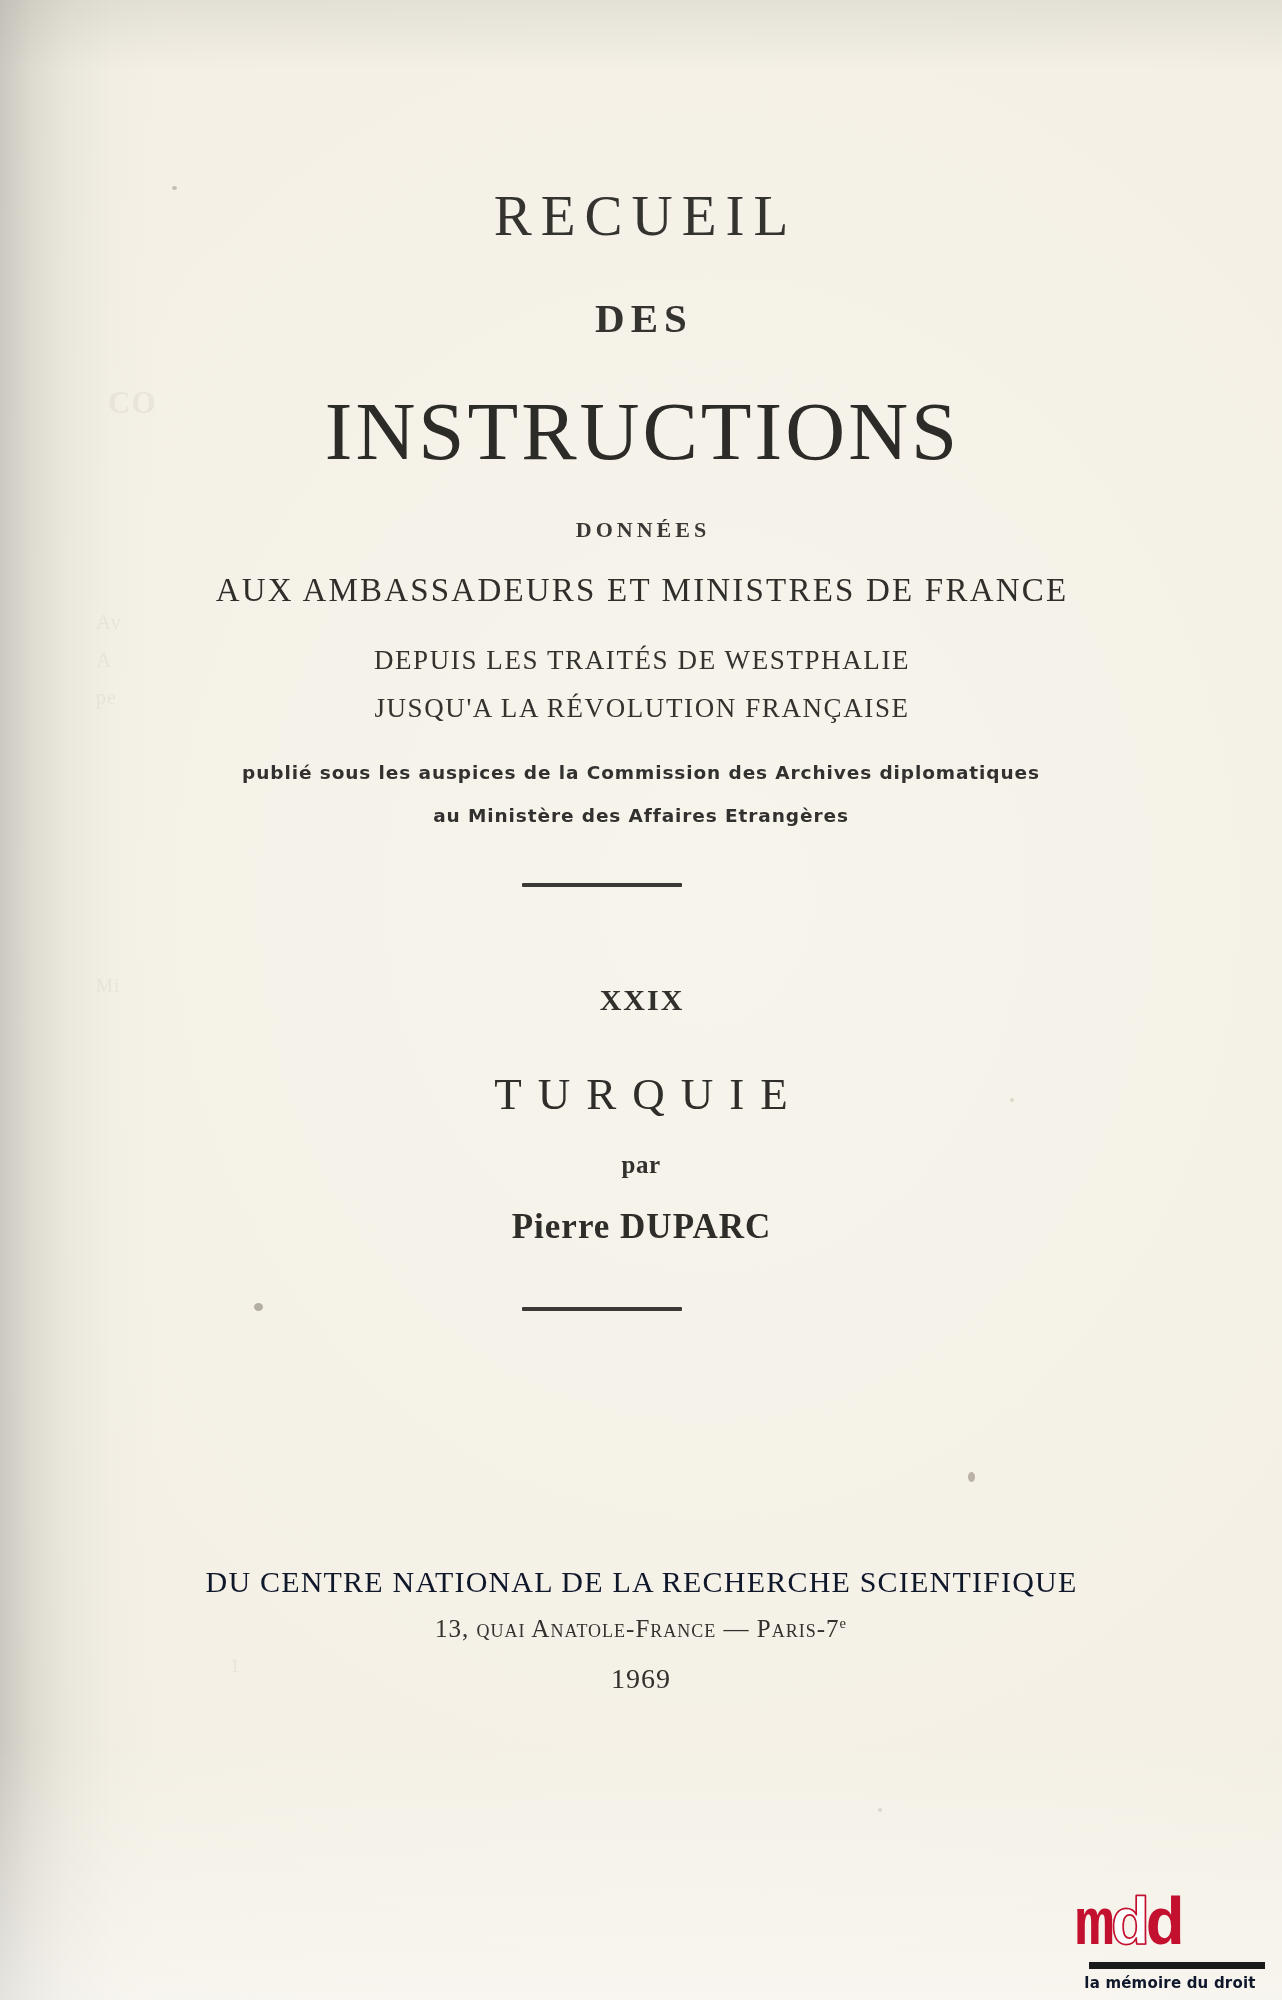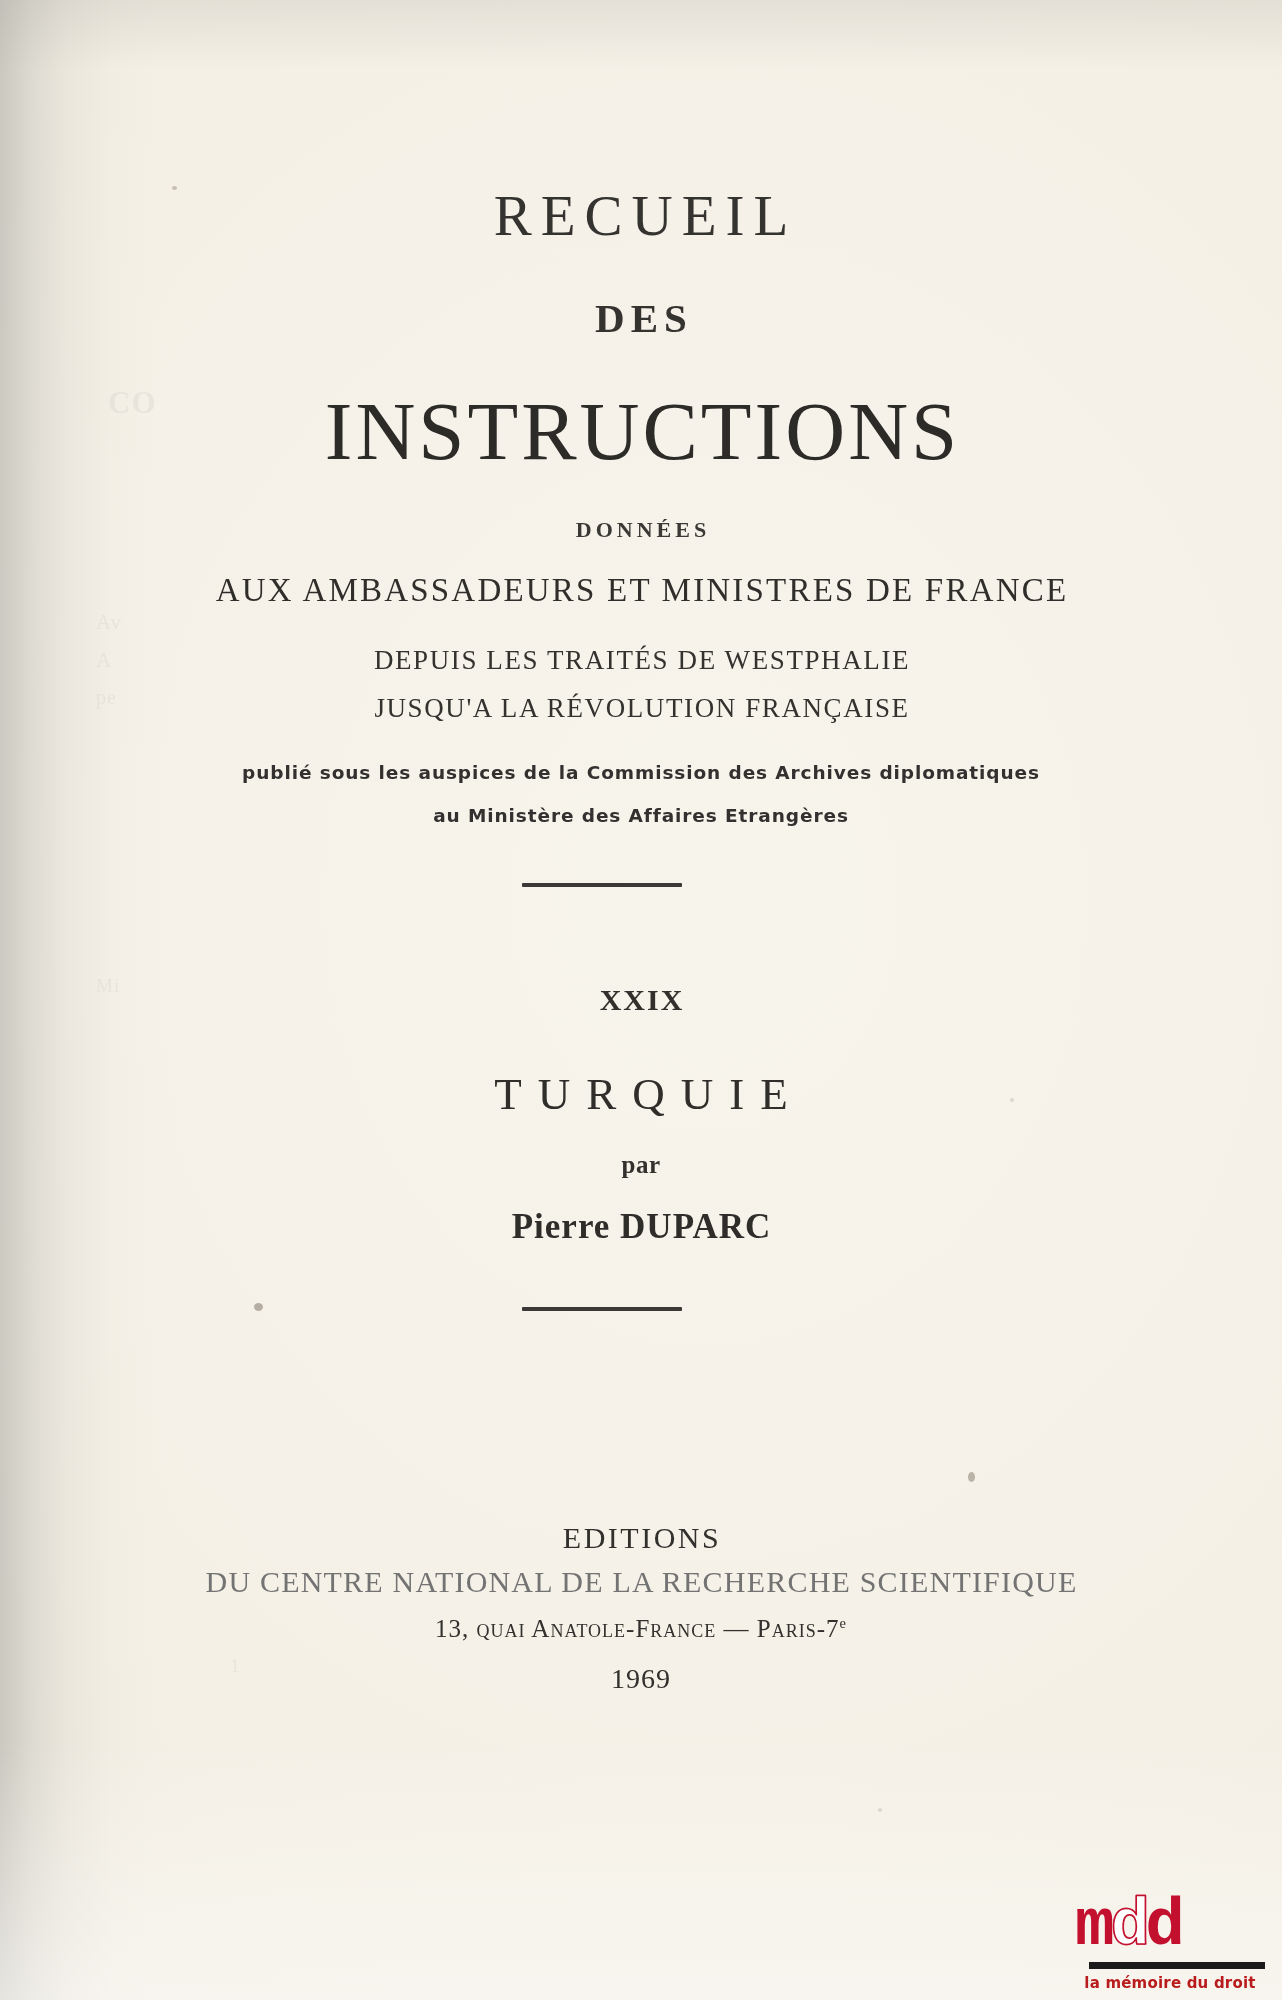--- a/index.html
+++ b/index.html
@@ -213,21 +213,21 @@
     font-weight: 400;
     color: #31302d;
     text-indent: 2px;
   }
   .t-cnrs {
     top: 1565px;
     font-size: 30px;
     letter-spacing: 1.2px;
     font-weight: 400;
     font-variant: small-caps;
-    color: #737373;
+    color: #0f172a;
     text-indent: 1px;
   }
   .t-address {
     top: 1615px;
     font-size: 25px;
     letter-spacing: 1px;
     font-weight: 400;
     font-variant: small-caps;
     color: #32312e;
   }
@@ -277,21 +277,21 @@
   }
   .logo-bar {
     height: 7px;
     background: #1b1b1b;
     margin: 2px 0 5px 14px;
   }
   .logo-tagline {
     font-family: "DejaVu Sans", sans-serif;
     font-weight: 700;
     font-size: 15px;
-    color: #b91c1c;
+    color: #0f172a;
     letter-spacing: 0.2px;
     white-space: nowrap;
   }
 </style>
 </head>
 <body>
 
 <div class="page">
 
   <div class="paper-base"></div>
@@ -322,21 +322,20 @@
 
     <div class="line t-volume">XXIX</div>
     <div class="line t-turquie">TURQUIE</div>
     <div class="line t-par">par</div>
     <div class="line t-author">Pierre DUPARC</div>
 
     <div class="rule-wrap rule-2">
       <span class="rule"></span>
     </div>
 
-    <div class="line t-editions">EDITIONS</div>
     <div class="line t-cnrs">DU CENTRE NATIONAL DE LA RECHERCHE SCIENTIFIQUE</div>
 
     <div class="line t-address">
       <span class="num">13,</span><span>&nbsp;</span><span>quai Anatole-France — Paris-7</span><sup>e</sup>
     </div>
 
     <div class="line t-year">1969</div>
   </div>
 
   <div class="speck" style="top:186px;  left:172px; width:5px;  height:4px;  opacity:.55;"></div>

